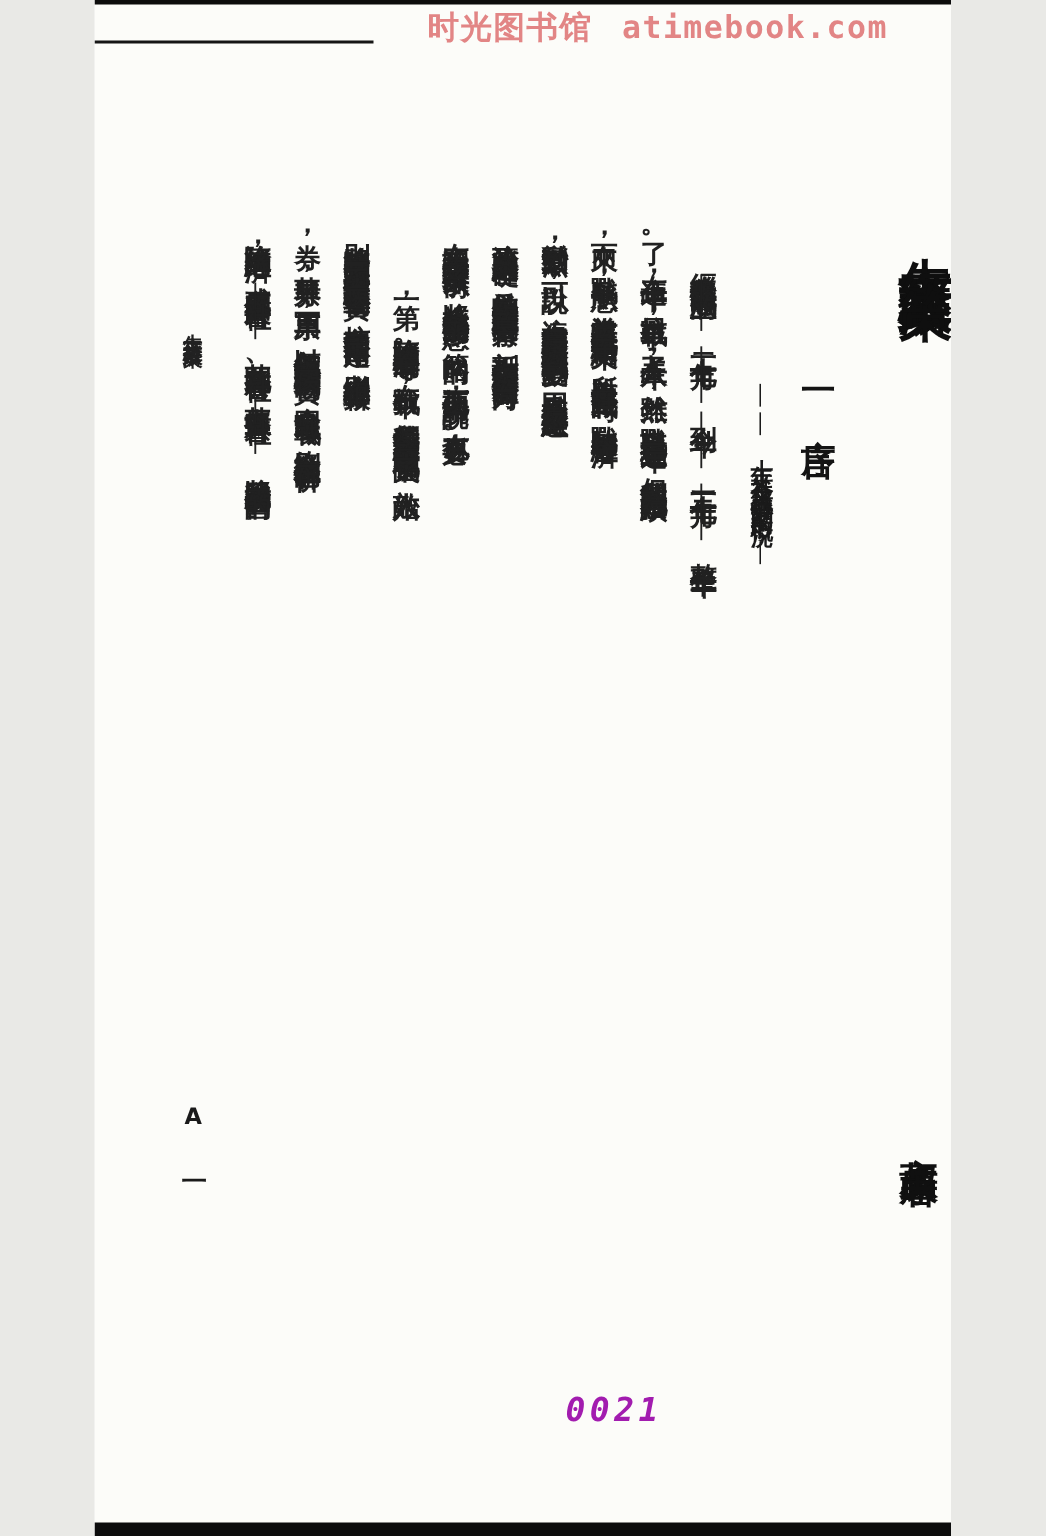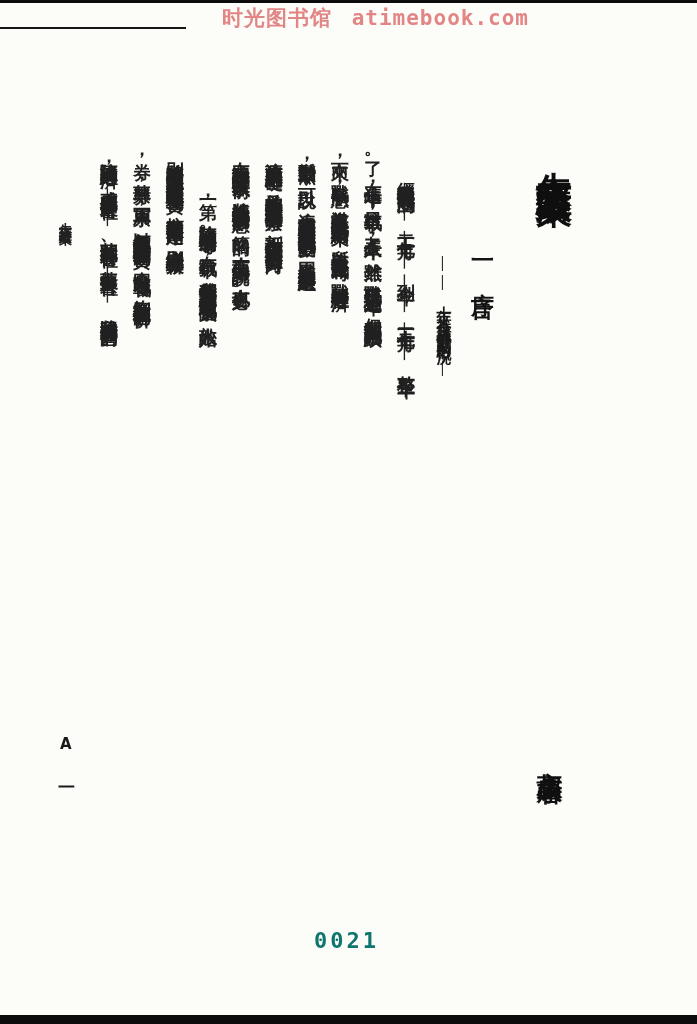--- a/index.html
+++ b/index.html
@@ -1,17 +1,17 @@
 <!DOCTYPE html>
 <html><head>
 <meta charset="utf-8">
 <style>
   html,body { margin:0; padding:0; background:#e9e9e6; }
   .page {
-    position:relative; width:697px; height:1024px; margin:0 auto;
+    position:relative; width:571px; height:1024px; margin:0 auto;
     background:#fcfcf9; overflow:hidden;
     font-family:"Liberation Serif", serif; color:#1e1e1e;
   }
   .v { writing-mode:vertical-rl; text-orientation:mixed; }
 
   .edge { position:absolute; background:#0c0c0c; }
   .edge-top   { top:0; left:0; width:697px; height:3px; }
   .edge-topleft { top:27px; left:0; width:186px; height:2px; background:#161616; }
   .edge-bottom{ top:1015px; left:0; width:697px; height:9px; }
 
@@ -59,21 +59,21 @@
     position:absolute; top:735px; left:60px;
     font-family:"DejaVu Sans", sans-serif; font-size:15px; font-weight:bold; color:#1a1a1a;
   }
   .mark-numeral {
     position:absolute; top:776px; left:58px;
     font-size:17px; font-weight:bold; color:#1a1a1a;
   }
   .page-number {
     position:absolute; top:928px; left:314px;
     font-family:"DejaVu Sans Mono", monospace;
-    font-size:22px; font-weight:bold; letter-spacing:3px; color:#0f766e;
+    font-size:22px; font-weight:bold; letter-spacing:3px; color:#a21caf;font-style:italic;
   }
 </style>
 </head>
 <body>
 
 <div class="page">
 
   <div class="edge edge-top"></div>
   <div class="edge edge-topleft"></div>
 

